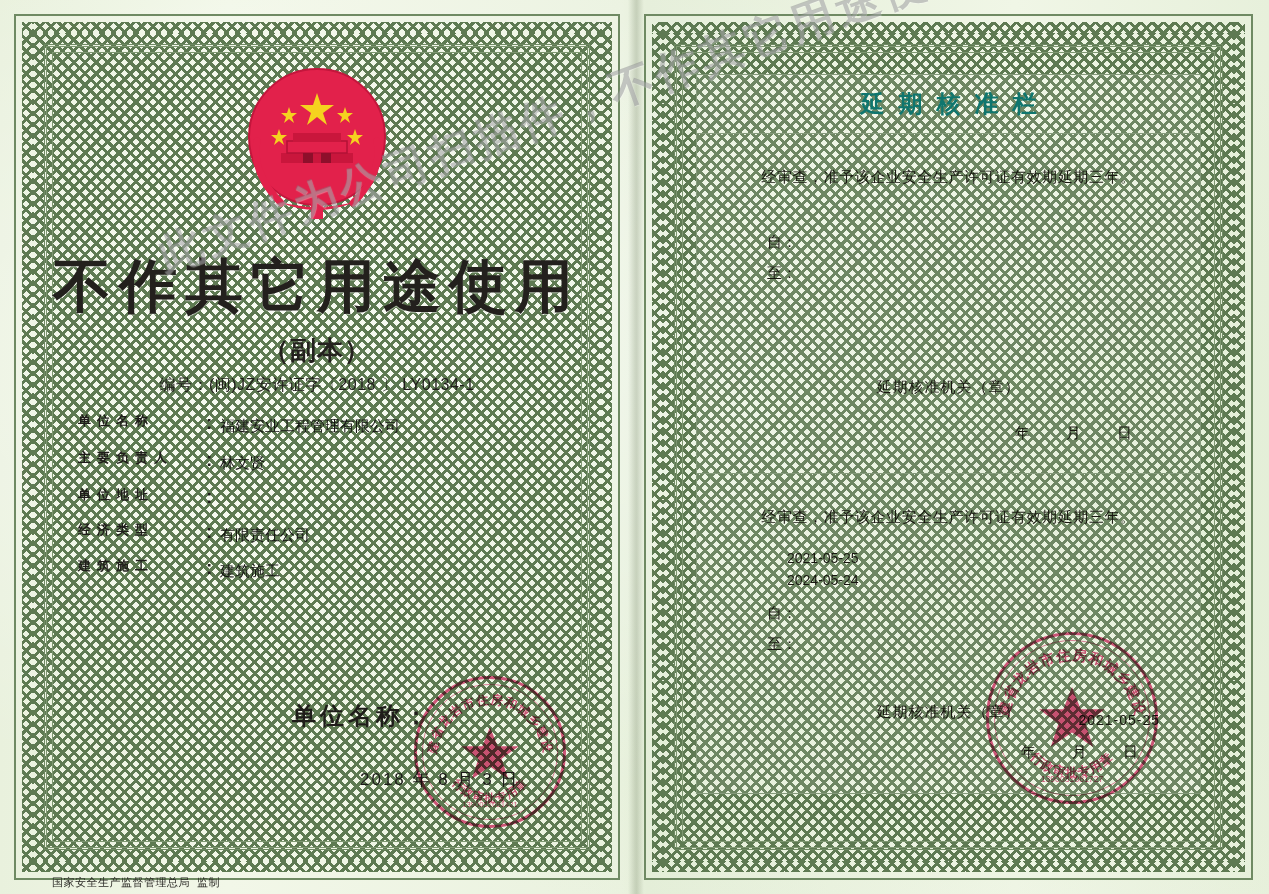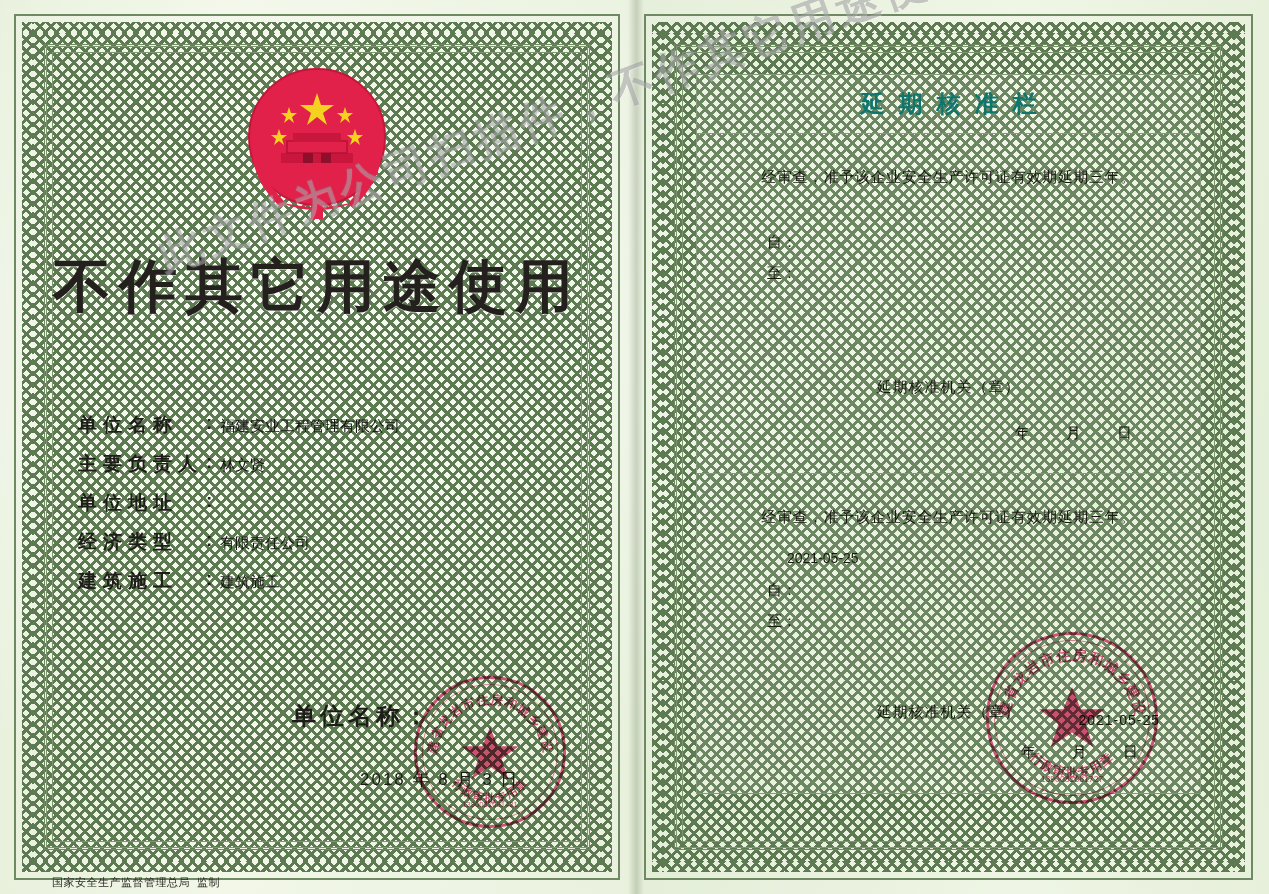--- a/index.html
+++ b/index.html
@@ -104,21 +104,21 @@
 
   .fields{
     position:absolute;left:78px;top:412px;right:70px;
   }
   .frow{
     display:flex;align-items:flex-start;
     margin-bottom:13px;
   }
   .flabel{
     flex:0 0 128px;
-    font-size:19px;font-weight:bold;color:#1f1d1a;
+    font-size:13px;font-weight:bold;color:#1f1d1a;
     letter-spacing:6px;
     white-space:nowrap;
   }
   .fcolon{
     flex:0 0 10px;font-size:19px;font-weight:bold;color:#1f1d1a;
     margin-right:4px;
   }
   .fvalue{
     font-size:14px;color:#141312;line-height:1.32;
     padding-top:4px;
@@ -260,20 +260,22 @@
         <rect x="92" y="86" width="10" height="10" fill="#8e0f2b"></rect>
 
         <path d="M28 74 Q22 106 52 136" stroke="#e2214b" stroke-width="7" fill="none" stroke-linecap="round"></path>
         <path d="M148 74 Q154 106 124 136" stroke="#e2214b" stroke-width="7" fill="none" stroke-linecap="round"></path>
         <path d="M48 134 Q88 152 128 134 Q88 146 48 134Z" fill="#e2214b"></path>
         <rect x="82" y="132" width="12" height="20" fill="#e2214b"></rect>
       </svg>
     </div>
 
     <div class="title">不作其它用途使用</div>
+    <div class="subtitle">（副本）</div>
+    <div class="code-line">编号：(闽)JZ安许证字〔2018 〕 LY0134-1</div>
 
     <div class="fields">
       <div class="frow">
         <span class="flabel">单位名称</span>
         <span class="fcolon">:</span>
         <span class="fvalue big">福建安业工程管理有限公司</span>
       </div>
       <div class="frow">
         <span class="flabel">主要负责人</span>
         <span class="fcolon">:</span>
@@ -338,20 +340,21 @@
           <div>至：</div>
         </div>
         <div class="ext-authority">延期核准机关（章）</div>
         <div class="ext-ymd">年 月 日</div>
       </div>
 
       <div class="ext-block b2" style="height:340px;">
         <div class="ext-sentence">经审查，准予该企业安全生产许可证有效期延期三年。</div>
         <div class="ext-dates">
           <div>2021-05-25</div>
+          <div>2024-05-24</div>
         </div>
         <div class="ext-from-to" style="margin-top:6px;">
           <div>自：</div>
           <div>至：</div>
         </div>
         <div class="ext-authority2">延期核准机关（章）</div>
         <div class="ext-date2">2021-05-25</div>
         <div class="ext-ymd2">年 月 日</div>
       </div>
     </div>

